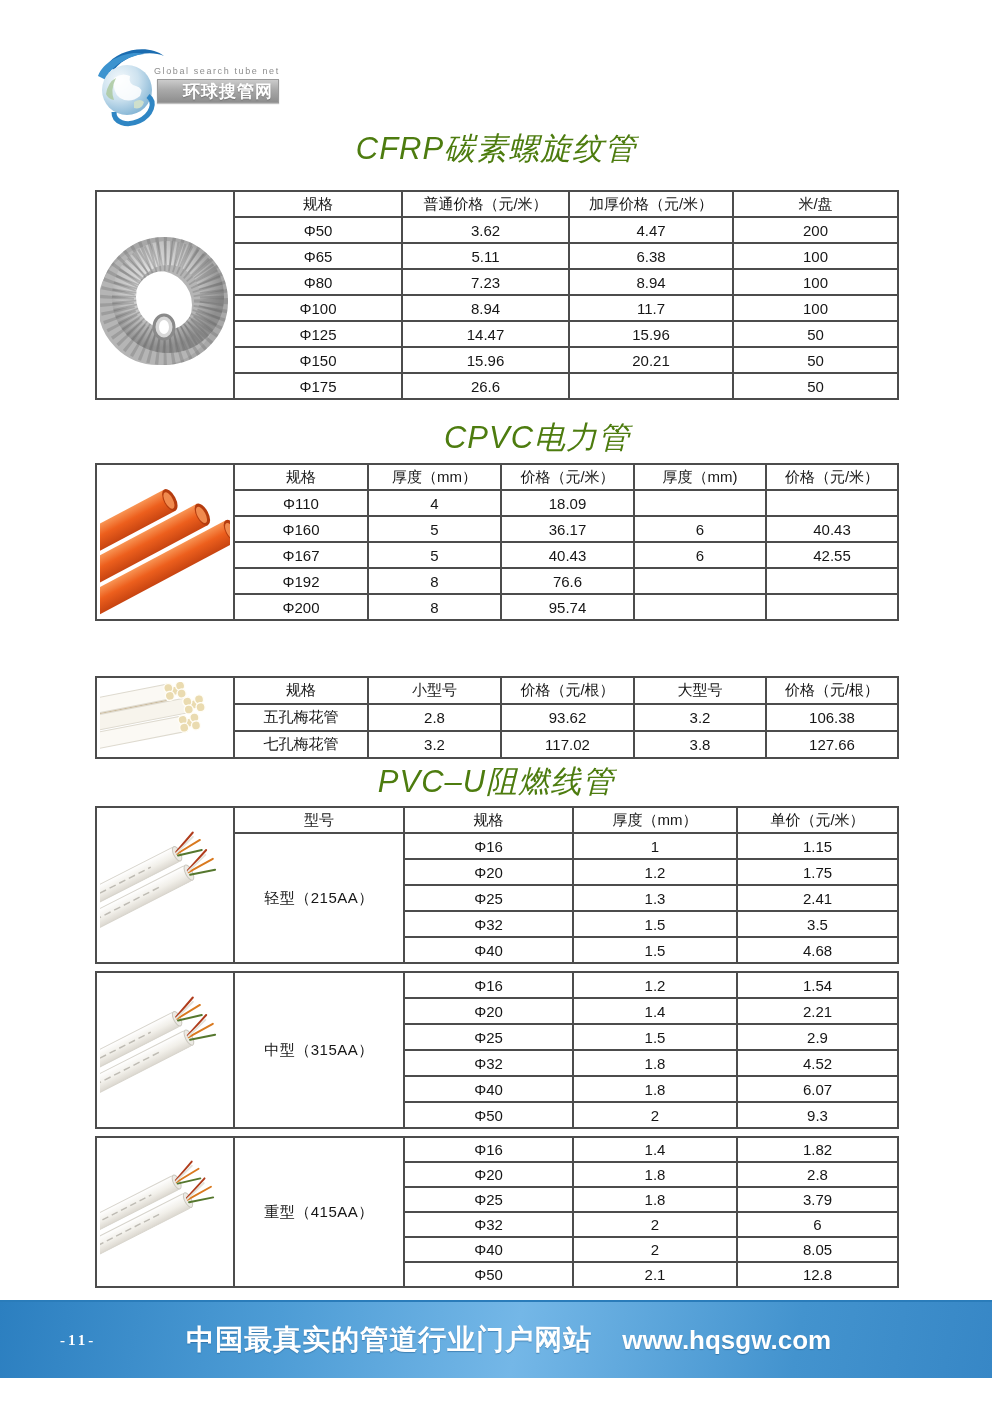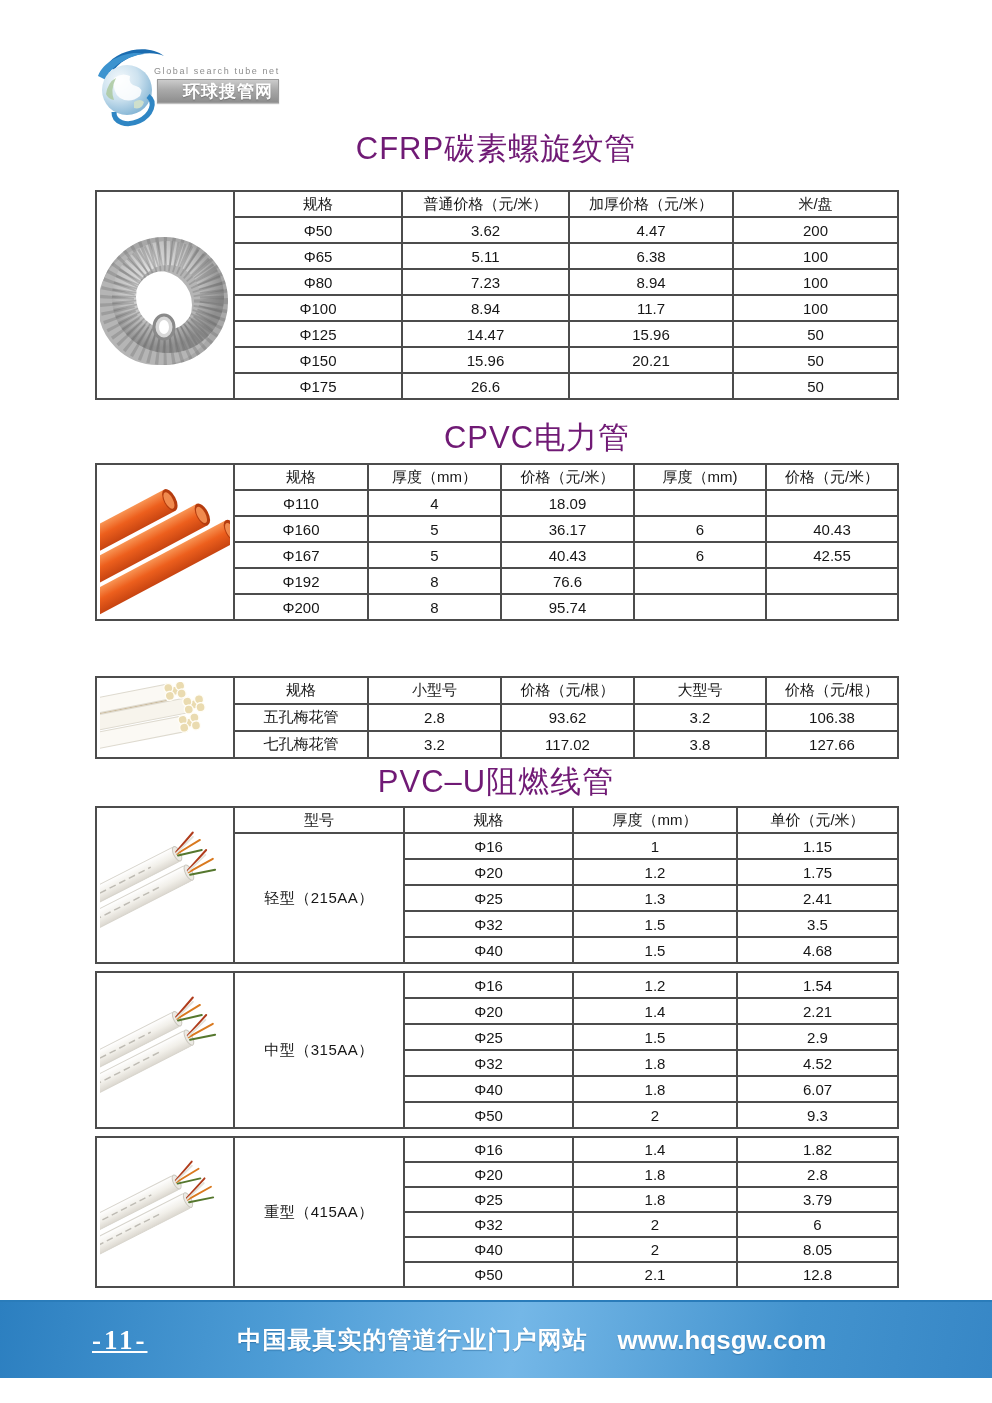--- a/index.html
+++ b/index.html
@@ -12,42 +12,42 @@
   .tagline{position:absolute;left:76px;top:22px;font-size:9px;color:#8d8d8d;letter-spacing:1.6px;white-space:nowrap;}
   .namebox{position:absolute;left:79px;top:35px;width:100px;height:22px;
            background:linear-gradient(180deg,#cbcbcb 0%,#a9a9a9 45%,#8e8e8e 100%);
            border:1px solid #9a9a9a;box-shadow:0 1px 1px rgba(0,0,0,.25);
            display:flex;align-items:center;justify-content:center;
            color:#fff;font-size:17px;font-weight:bold;letter-spacing:1px;white-space:nowrap;
            text-shadow:0 1px 1px rgba(90,90,90,.6);padding-left:20px;}
 
   
   .sec-title{position:absolute;left:0;width:992px;text-align:center;
-             font-size:31px;color:#701a75;letter-spacing:1px;font-weight:normal;margin:0;}
+             font-size:31px;color:#4d7c0f;letter-spacing:1px;font-weight:normal;margin:0;font-style:italic;}
   #title-0{top:128px;} #title-1{top:417px;padding-left:41px;} #title-2{top:632px;} #title-3{top:761px;}
 
   
   table.ptable{position:absolute;left:95px;border-collapse:collapse;table-layout:fixed;}
   .ptable td,.ptable th{border:2px solid #4c4c4c;font-size:15px;font-weight:normal;
              text-align:center;vertical-align:middle;padding:0;color:#161616;overflow:hidden;}
   .t-a tr{height:26px;} .t-b tr{height:26px;} .t-c tr{height:27px;}
   .t-d1 tr{height:26px;} .t-d2 tr{height:26px;} .t-d3 tr{height:25px;}
   #table-0{top:190px;} #table-1{top:463px;} #table-2{top:676px;}
   #table-3a{top:806px;} #table-3b{top:971px;} #table-3c{top:1136px;}
   .imgcell{background:#fff;}
   .imgcell svg{display:block;margin:0 auto;}
   .modelcell{letter-spacing:.5px;}
 
   
   .footer{position:absolute;left:0;top:1300px;width:992px;height:76px;
           background:linear-gradient(100deg,#2c7fc0 0%,#4d9cd5 28%,#74b7e7 52%,#4393ce 80%,#3787c6 100%);
           border-top:2px solid #2a7cba;display:flex;align-items:center;color:#fff;}
-  .pagenum{margin-left:92px;font-family:"Liberation Serif","DejaVu Serif",serif;
-           font-size:27px;font-weight:bold;letter-spacing:3px;text-decoration:underline;}
-  .slogan{margin-left:90px;font-size:24px;font-weight:bold;letter-spacing:1px;
+  .pagenum{margin-left:60px;font-family:"Liberation Serif","DejaVu Serif",serif;
+           font-size:15px;font-weight:bold;letter-spacing:3px;}
+  .slogan{margin-left:90px;font-size:28px;font-weight:bold;letter-spacing:1px;
           text-shadow:0 1px 1px rgba(30,90,140,.5);}
   .url{margin-left:30px;font-size:26px;font-weight:bold;text-shadow:0 1px 1px rgba(30,90,140,.5);}
 </style>
 </head>
 <body>
 
 <div class="page">
 
   <div class="logo">
     <svg width="104" height="84" viewBox="0 0 104 84">

